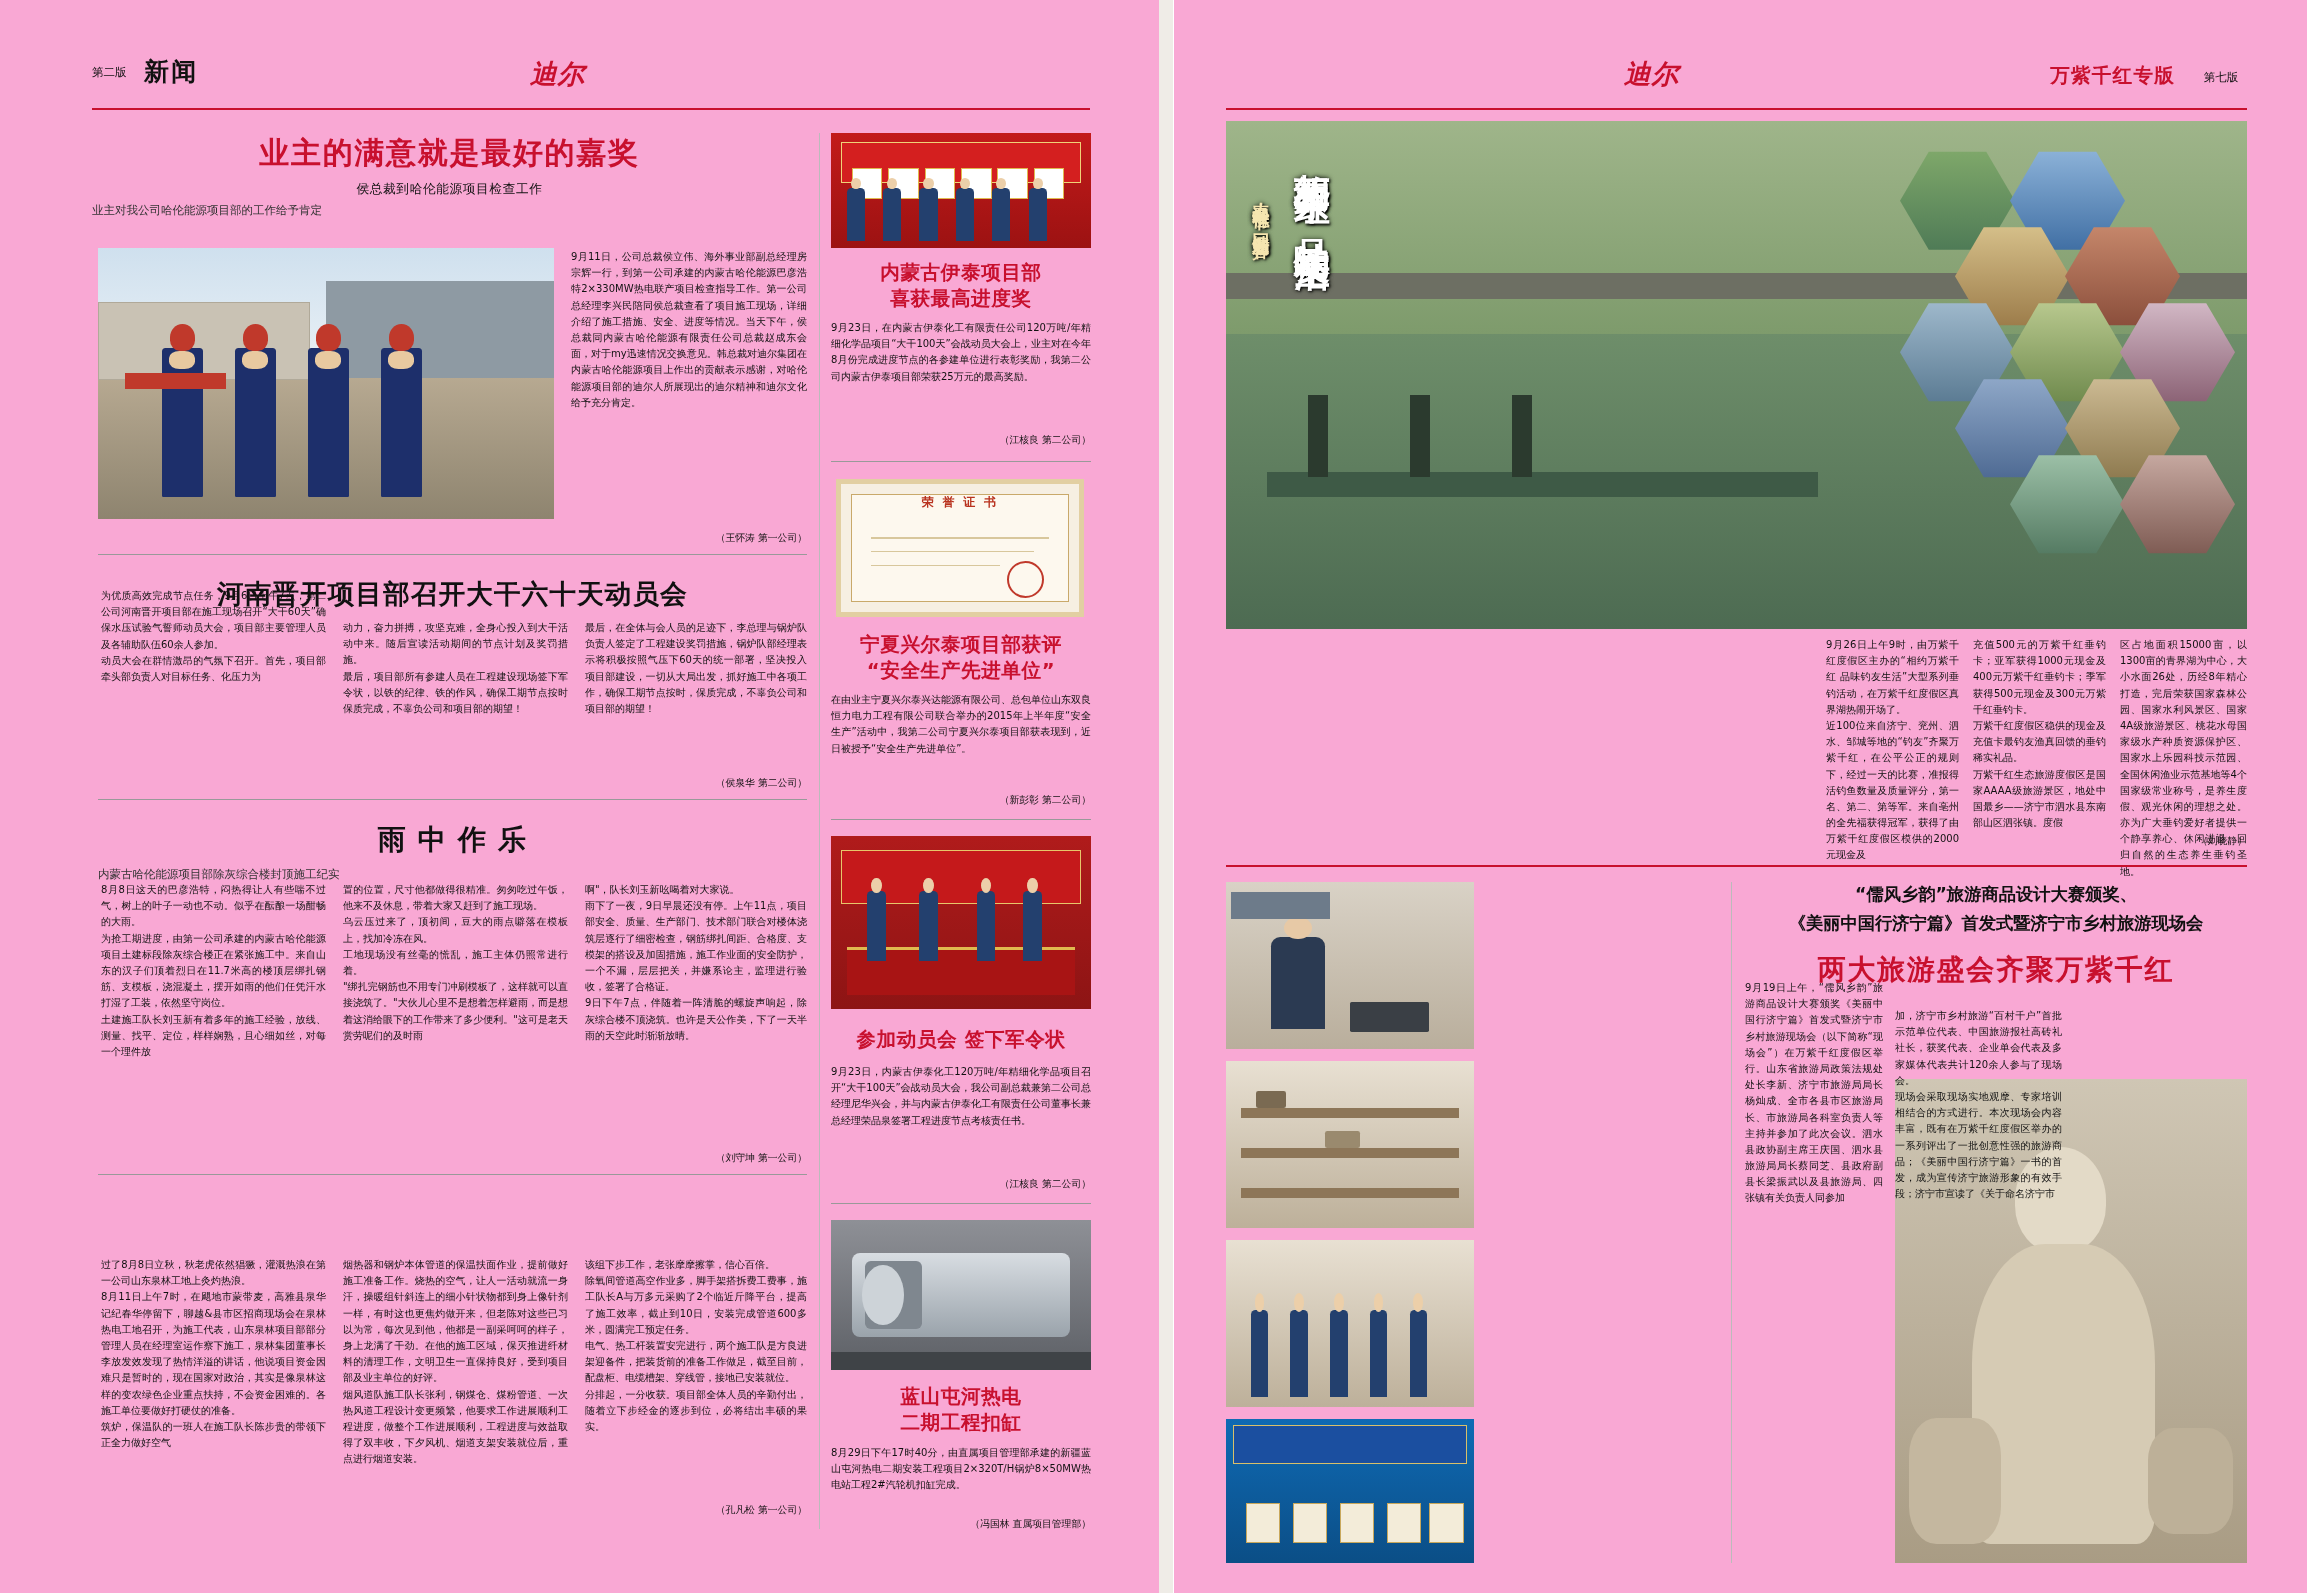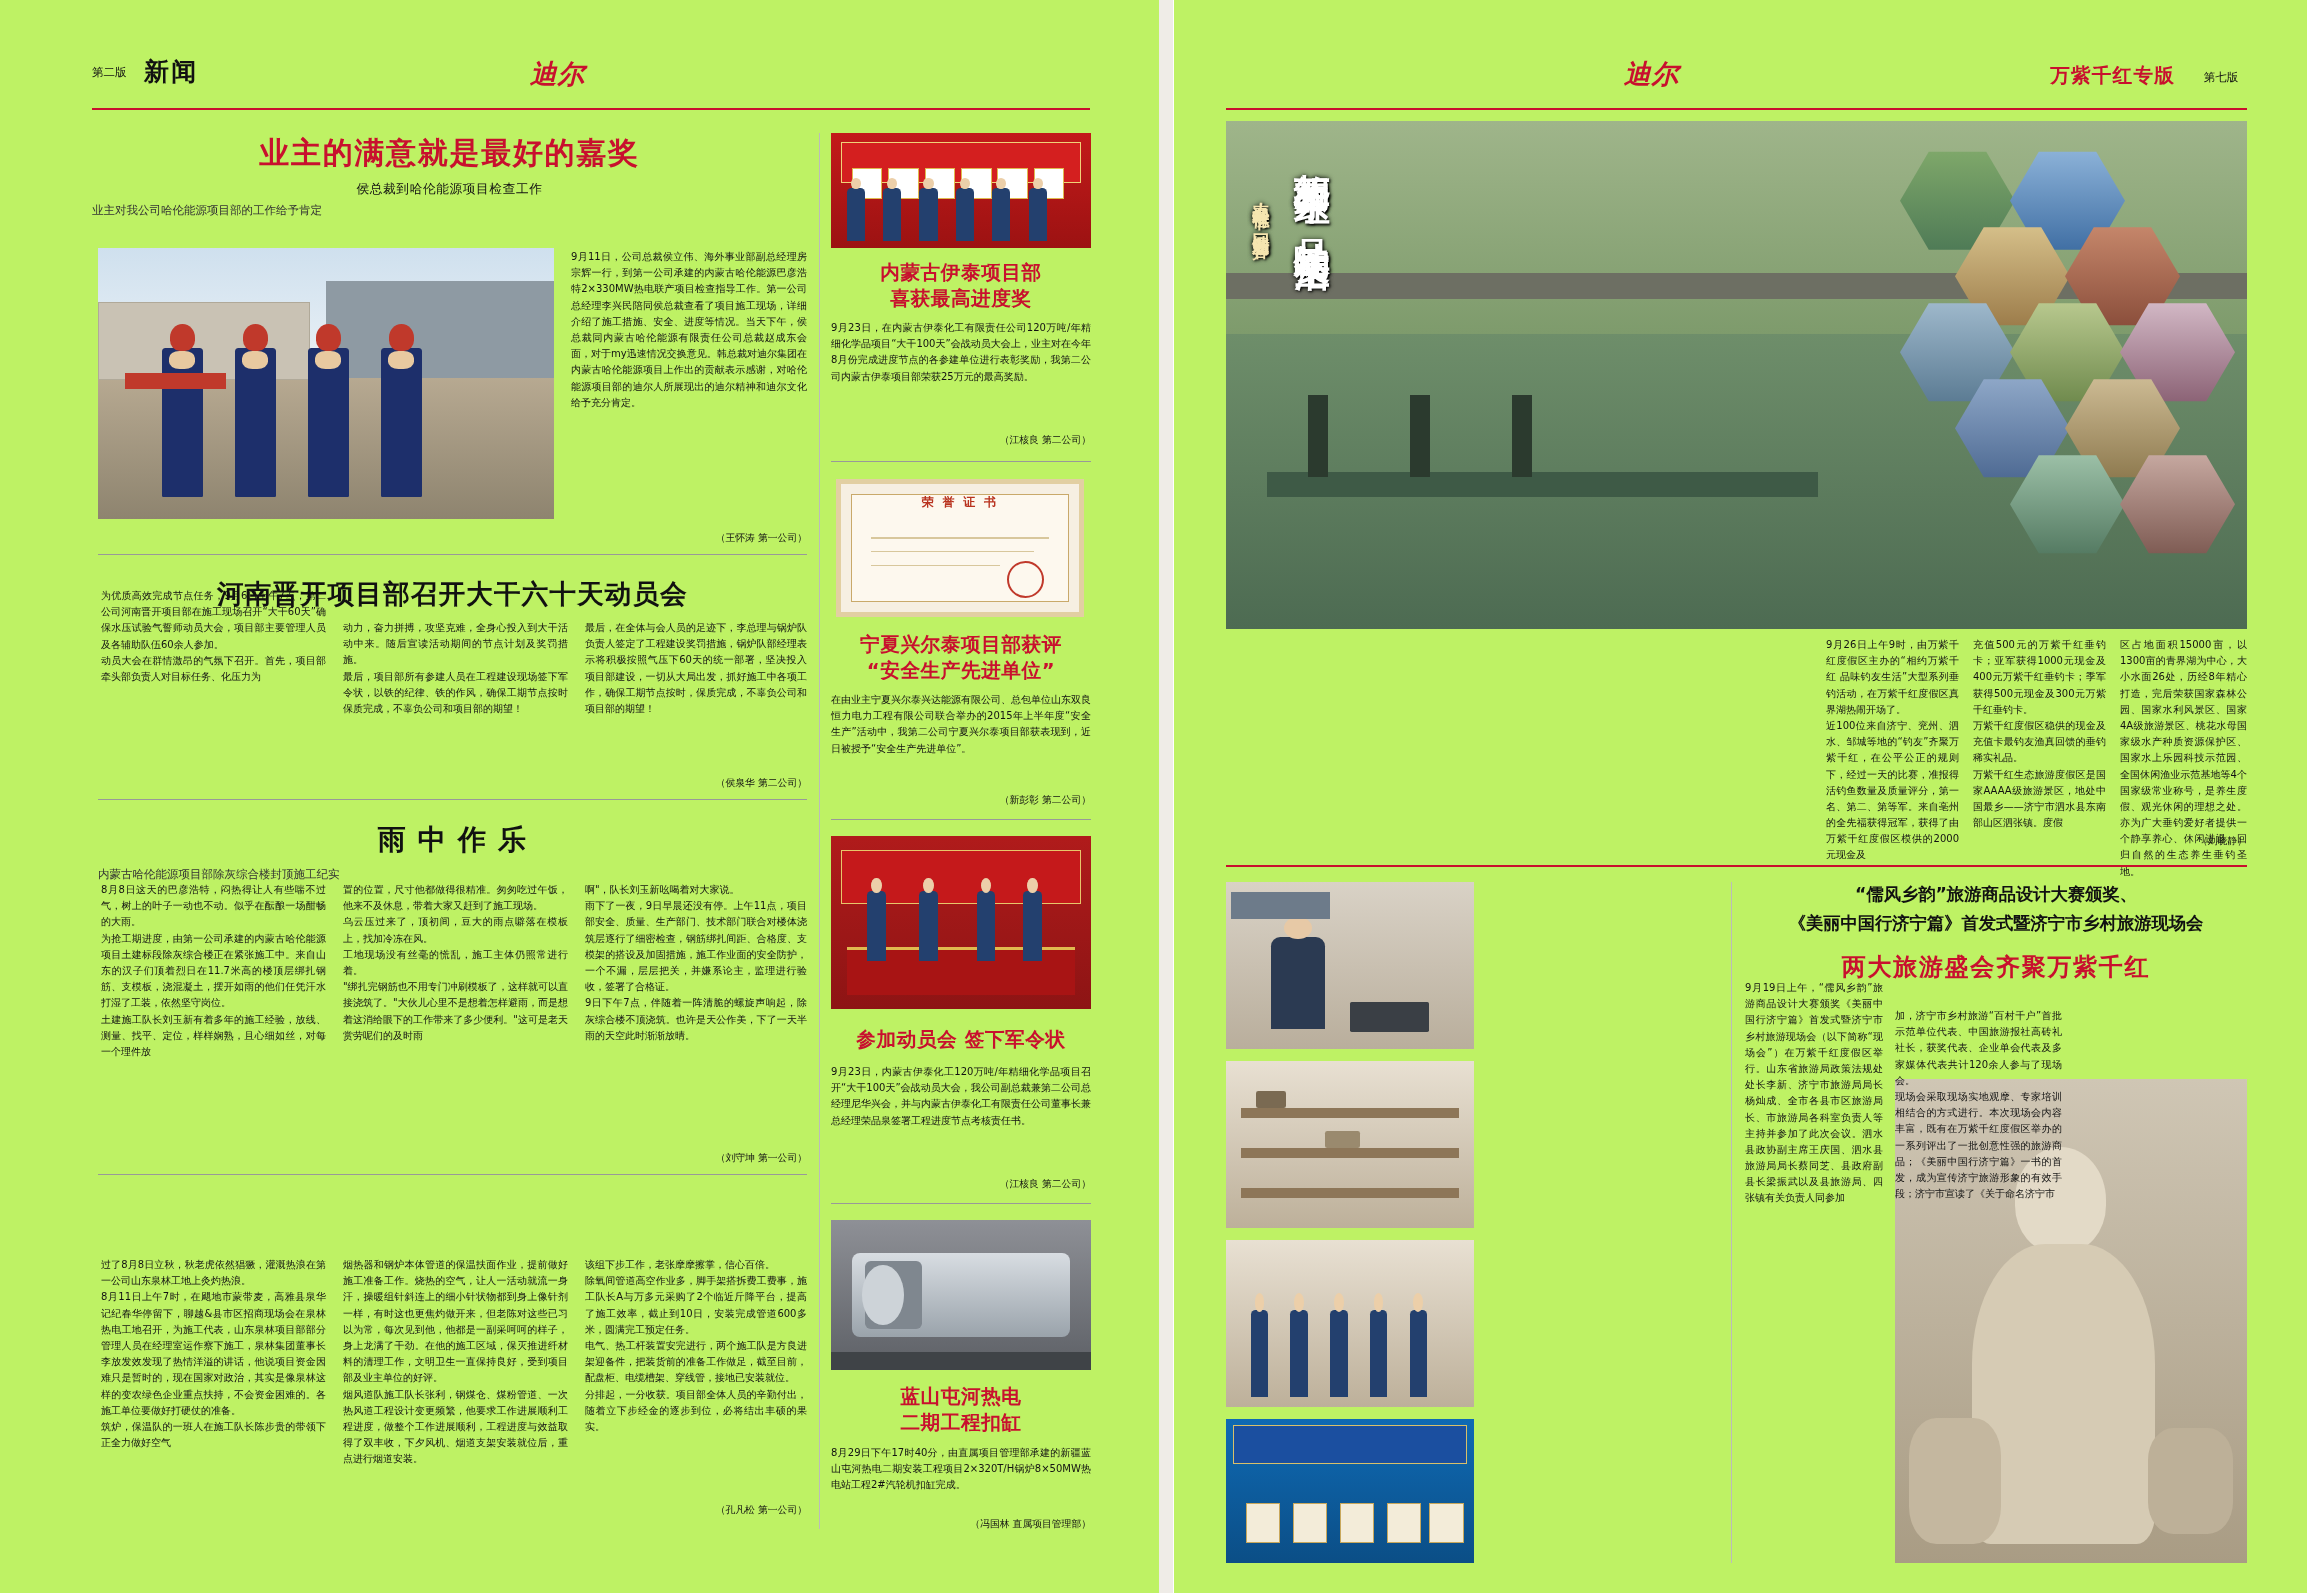--- a/index.html
+++ b/index.html
@@ -7,21 +7,21 @@
   #page{width:2307px;height:1594px;position:relative;background:#ffffff;overflow:hidden;}
   .hdr-rule{height:2.3px;background:#c8102e;}
   .thin-rule{height:0.6px;background:#999;}
   .vrule{position:absolute;background:#bbbbbb;width:0.6px;}
   .photo{background:#cfcfcf;position:relative;overflow:hidden;}
   .body-cn{font-size:10px;line-height:1.62;color:#111;text-align:justify;
            font-family:"DejaVu Sans","Liberation Sans",sans-serif;}
   .sig{font-size:9.8px;text-align:right;color:#111;margin-top:3.5px;}
 
   
-  .page-half{position:absolute;top:0;height:1594px;background:#bef264;}
+  .page-half{position:absolute;top:0;height:1594px;background:#f9a8d4;}
   #left-page{left:0;width:1159px;}
   #right-page{left:1174px;width:1133px;}
   #gutter{position:absolute;left:1159px;top:0;width:14.4px;height:1594px;background:#efece7;}
 
   
   .masthead{position:absolute;left:0;right:0;top:55px;height:46px;}
   .mh-pageno{font-size:11.5px;color:#111;}
   .mh-sect{font-size:25px;font-weight:bold;color:#111;letter-spacing:2.3px;}
   .mh-logo{font-size:26.5px;font-weight:bold;color:#c8102e;font-style:italic;letter-spacing:1.2px;}
   .mh-right{font-size:19.6px;font-weight:bold;color:#c8102e;letter-spacing:1.2px;}
@@ -276,21 +276,21 @@
 万紫千红度假区稳供的现金及充值卡最钓友渔真回馈的垂钓稀实礼品。
 万紫千红生态旅游度假区是国家AAAA级旅游景区，地处中国最乡——济宁市泗水县东南部山区泗张镇。度假</div>
     <div class="blk body-cn" style="left:946px;top:637px;width:127px;white-space:pre-wrap;">区占地面积15000亩，以1300亩的青界湖为中心，大小水面26处，历经8年精心打造，完后荣获国家森林公园、国家水利风景区、国家4A级旅游景区、桃花水母国家级水产种质资源保护区、国家水上乐园科技示范园、全国休闲渔业示范基地等4个国家级常业称号，是养生度假、观光休闲的理想之处。亦为广大垂钓爱好者提供一个静享养心、休闲进退、回归自然的生态养生垂钓圣地。</div>
     <div class="blk sig" style="left:946px;top:831px;width:127px;">（刘晓静）</div>
 
     <div class="hdr-rule" style="position:absolute;left:52px;top:865px;width:1021px;height:1.7px;"></div>
 
     <div class="blk" style="left:571px;top:882px;width:502px;">
       <div style="font-size:17.3px;font-weight:bold;color:#111;text-align:center;">“儒风乡韵”旅游商品设计大赛颁奖、</div>
       <div style="font-size:17.3px;font-weight:bold;color:#111;text-align:center;margin-top:4.6px;">《美丽中国行济宁篇》首发式暨济宁市乡村旅游现场会</div>
-      <h1 class="art" style="font-size:24px;margin-top:16px;">两大旅游盛会齐聚万紫千红</h1>
+      <h1 class="art" style="font-size:28px;margin-top:16px;">两大旅游盛会齐聚万紫千红</h1>
     </div>
 
     <div class="photo" style="position:absolute;left:52px;top:882px;width:248px;height:167px;">
       <div class="confer"></div>
       <div class="person"></div>
       <div class="laptop"></div>
       <div style="position:absolute;left:2%;top:6%;width:40%;height:16%;background:#6d7b8a;"></div>
     </div>
     <div class="photo" style="position:absolute;left:52px;top:1061px;width:248px;height:167px;">
       <div class="shelfroom"></div>

